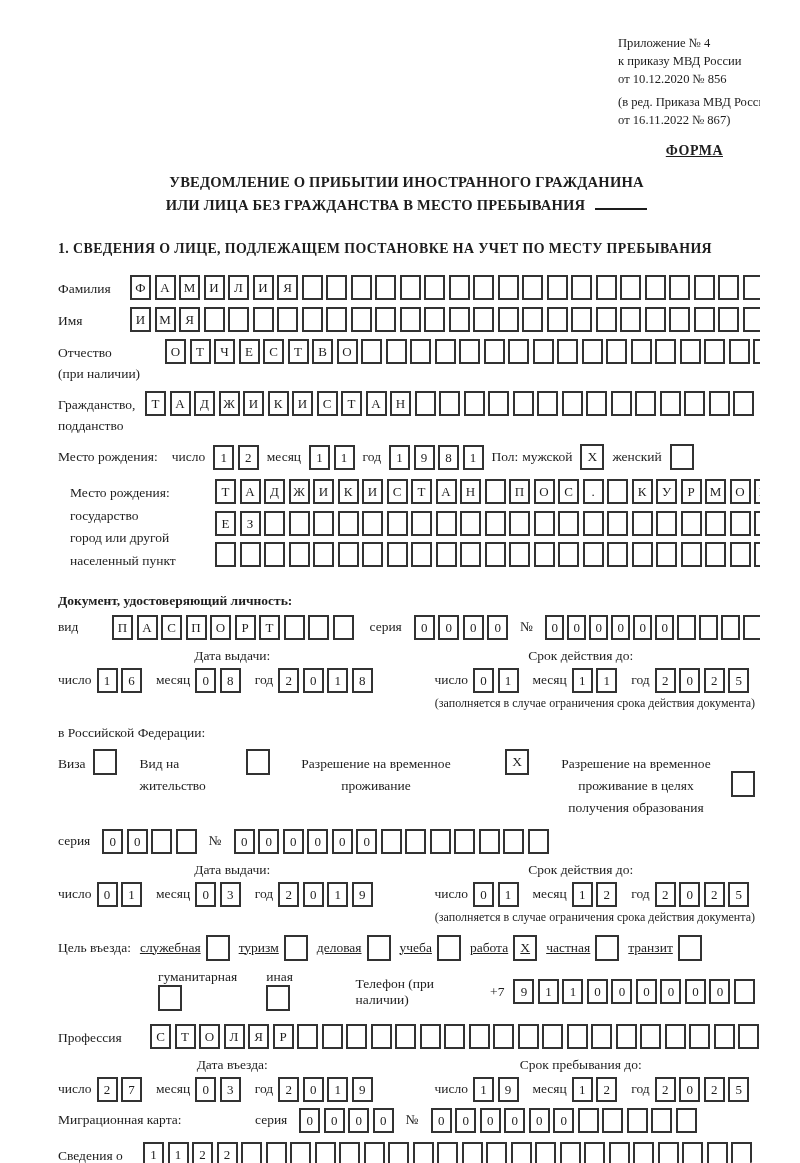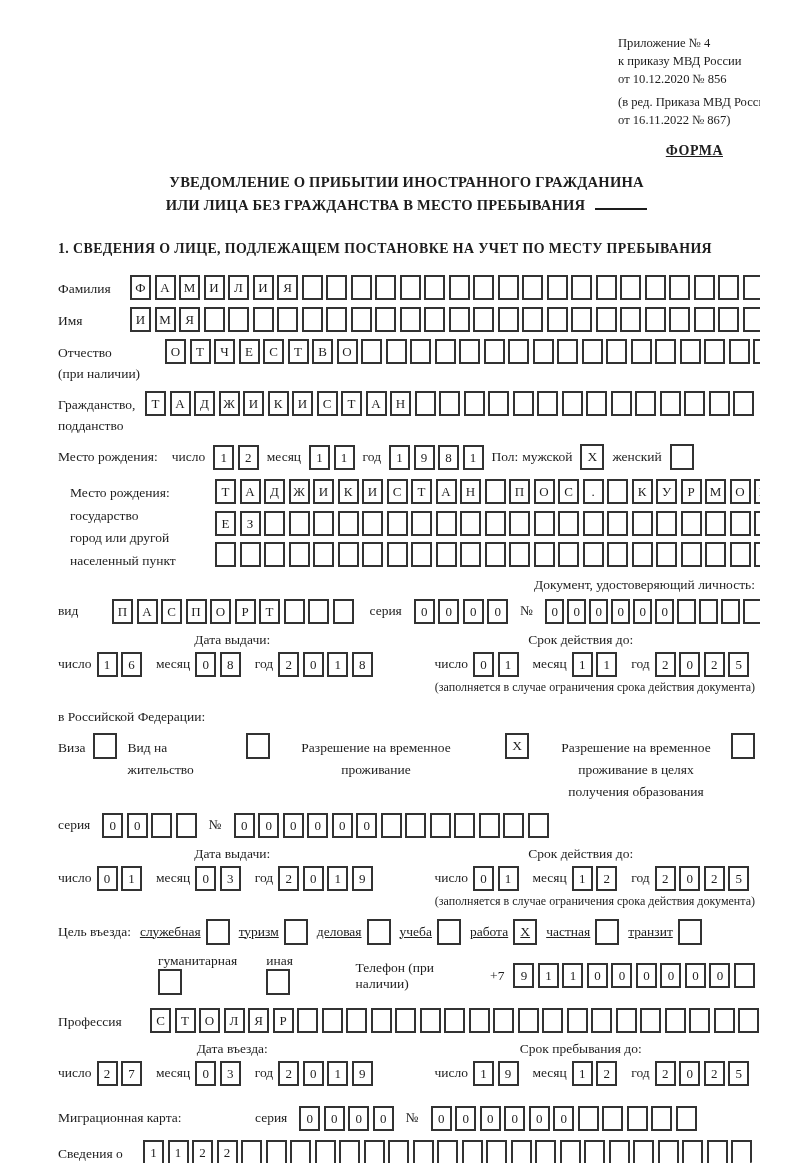--- a/index.html
+++ b/index.html
@@ -35,21 +35,21 @@
   .frow{display:flex;align-items:flex-start;margin-top:7px;}
   .flabel{flex:0 0 auto;padding-top:3px;line-height:21px;}
   .w72{width:72px;} .w107{width:107px;} .w87{width:87px;} .w145{width:145px;} .w92{width:92px;} .w185{width:185px;} .w85{width:85px;} .w42{width:42px;}
 
   .inline{display:flex;align-items:center;} .g8{gap:8px;} .g12{gap:12px;}
   .lbl{flex:0 0 auto;}
 
   .stack .crow{margin-bottom:6.5px;display:flex;gap:3.5px;}
 
   
-  .doc-heading{text-align:right;font-weight:normal;margin-top:3px;margin-bottom:6px;}
+  .doc-heading{text-align:left;font-weight:bold;margin-top:19px;margin-bottom:6px;}
 
   
   .date-block{margin-top:8px;}
   .dates{display:flex;}
   .dhalf{width:50%;}
   .dhead{text-align:center;margin-bottom:4px;}
   .dline{display:flex;align-items:center;gap:5px;}
   .dline .mgl{margin-left:9px;}
   .dnote{text-align:right;font-size:12px;margin-top:3px;}
 
@@ -430,29 +430,29 @@
 
   <div class="para">
     <div>в Российской Федерации:</div>
   </div>
 
   <div class="opts">
     <div class="opt">
       <span class="olabel">Виза</span>
       <span class="cbox"></span>
     </div>
-    <div class="opt" style="margin-left:2px;">
+    <div class="opt" style="margin-left:14px;">
       <span class="olabel">Вид на жительство</span>
       <span class="cbox" style="margin-left:8px;"></span>
     </div>
     <div class="opt" style="margin-left:12px;gap:44px;">
       <span class="olabel c2">Разрешение на временное проживание</span>
       <span class="cbox">X</span>
     </div>
-    <div class="opt" style="margin-left:10px;">
+    <div class="opt" style="margin-left:10px;align-items:center;">
       <span class="olabel c3">Разрешение на временное проживание в целях получения образования</span>
       <span class="cbox"></span>
     </div>
   </div>
 
   <div class="inline g12" style="margin-top:10px;">
     <span class="lbl">серия</span>
     <span class="cells">
         <span class="cell">0</span>
         <span class="cell">0</span>
@@ -657,21 +657,21 @@
               <span class="cell">2</span>
               <span class="cell">0</span>
               <span class="cell">2</span>
               <span class="cell">5</span>
             </span>
         </div>
       </div>
     </div>
   </div>
 
-  <div class="inline g12" style="margin-top:20px;align-items:center;">
+  <div class="inline g12" style="margin-top:6px;align-items:center;">
     <span class="lbl w185">Миграционная карта:</span>
     <span class="lbl">серия</span>
     <span class="cells">
         <span class="cell">0</span>
         <span class="cell">0</span>
         <span class="cell">0</span>
         <span class="cell">0</span>
       </span>
     <span class="lbl">№</span>
     <span class="cells">

